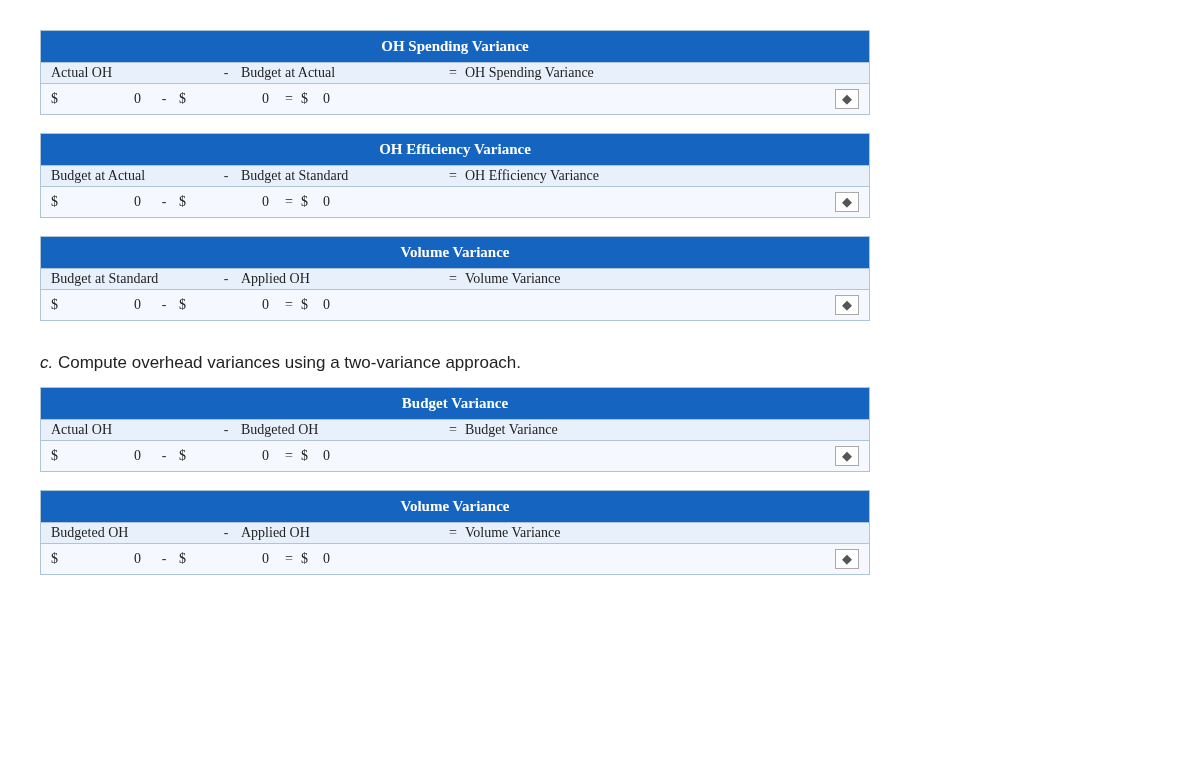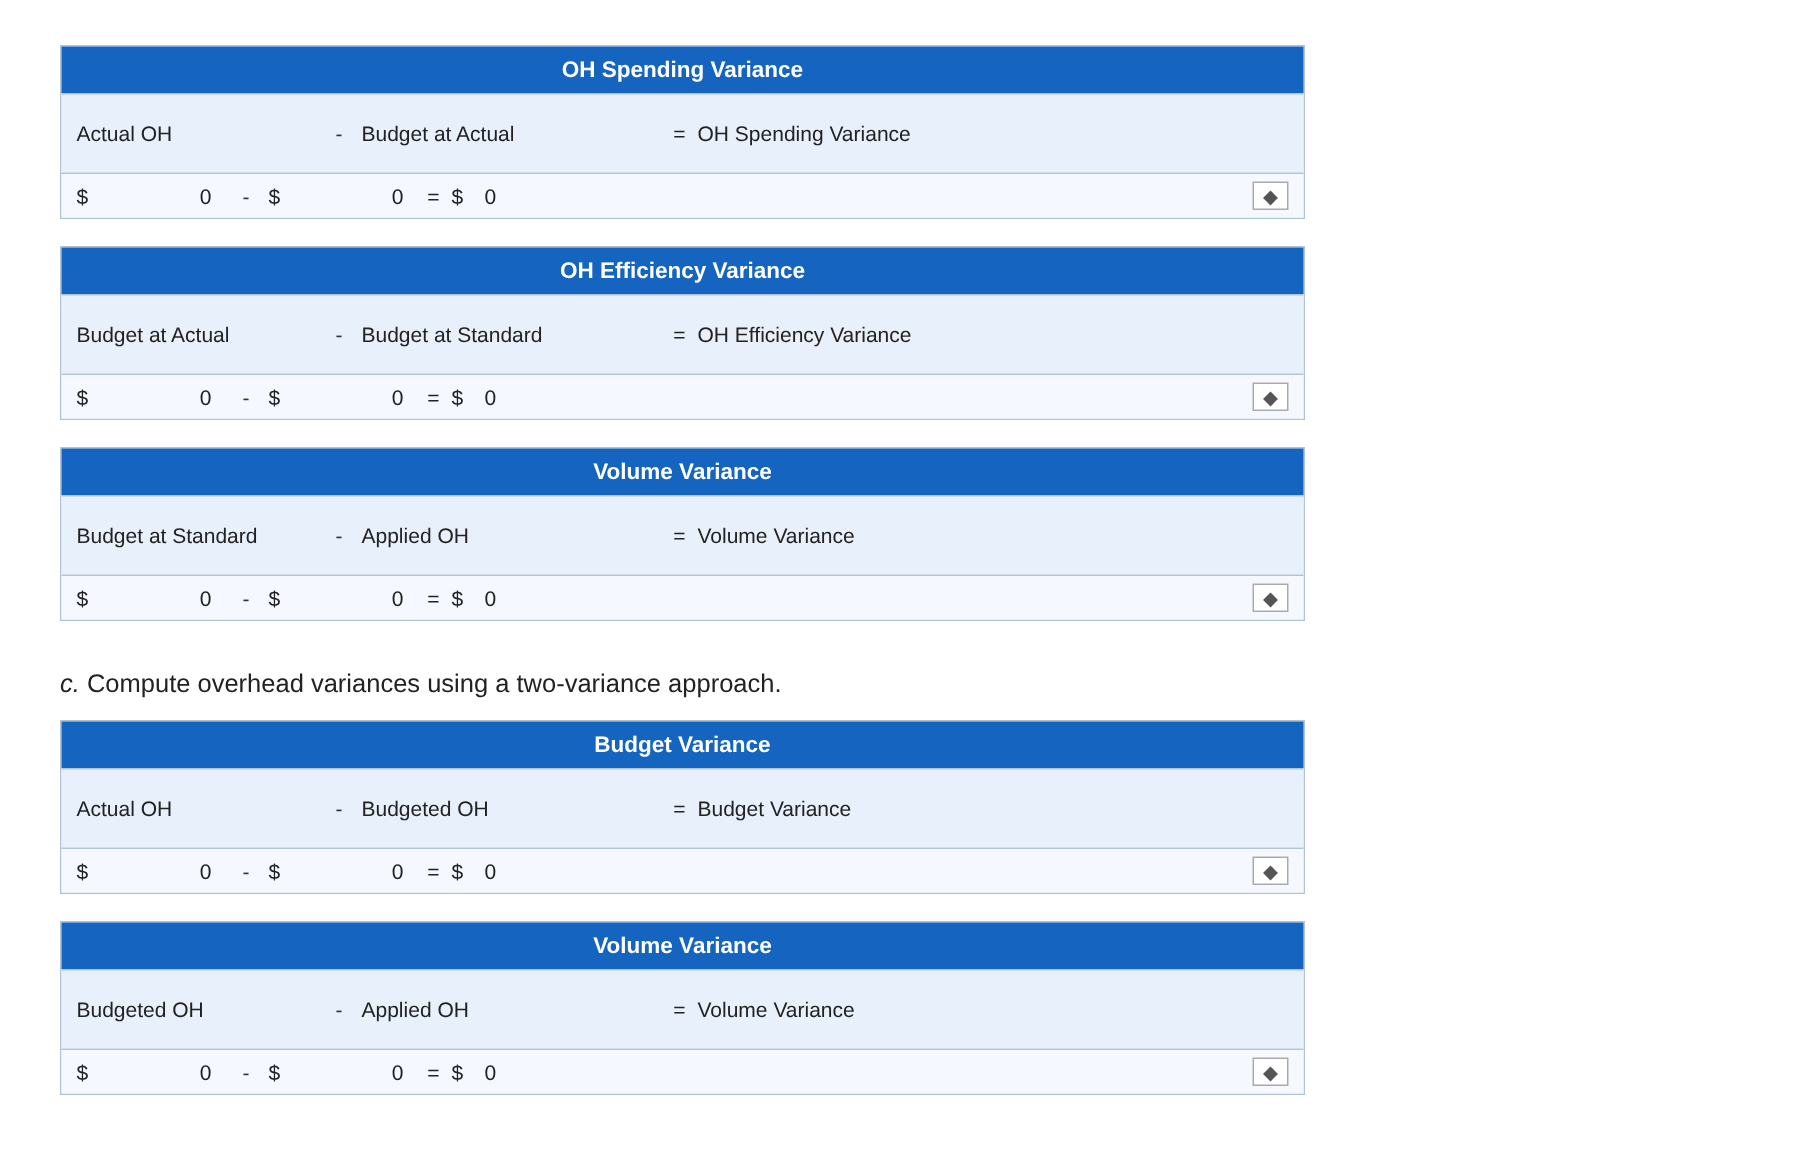--- a/index.html
+++ b/index.html
@@ -16,35 +16,36 @@
       font-style: italic;
     }
     .section-title span {
       font-style: normal;
       font-weight: normal;
     }
     .variance-block {
       border: 1px solid #b0c4d8;
       margin-bottom: 18px;
       width: 830px;
+      font-family: Liberation Serif, serif;
     }
     .variance-header {
       background: #1565c0;
       color: #fff;
       font-weight: bold;
       text-align: center;
       padding: 7px 0;
       font-size: 15px;
     }
     .variance-labels-row {
       display: flex;
       align-items: flex-end;
       background: #e8f0fb;
       border-top: 1px solid #b0c4d8;
-      padding: 18px 10px;
+      padding: 2px 10px;
       gap: 0;
     }
     .variance-values-row {
       display: flex;
       align-items: center;
       background: #f5f9ff;
       border-top: 1px solid #b0c4d8;
       padding: 5px 10px;
       gap: 0;
     }

